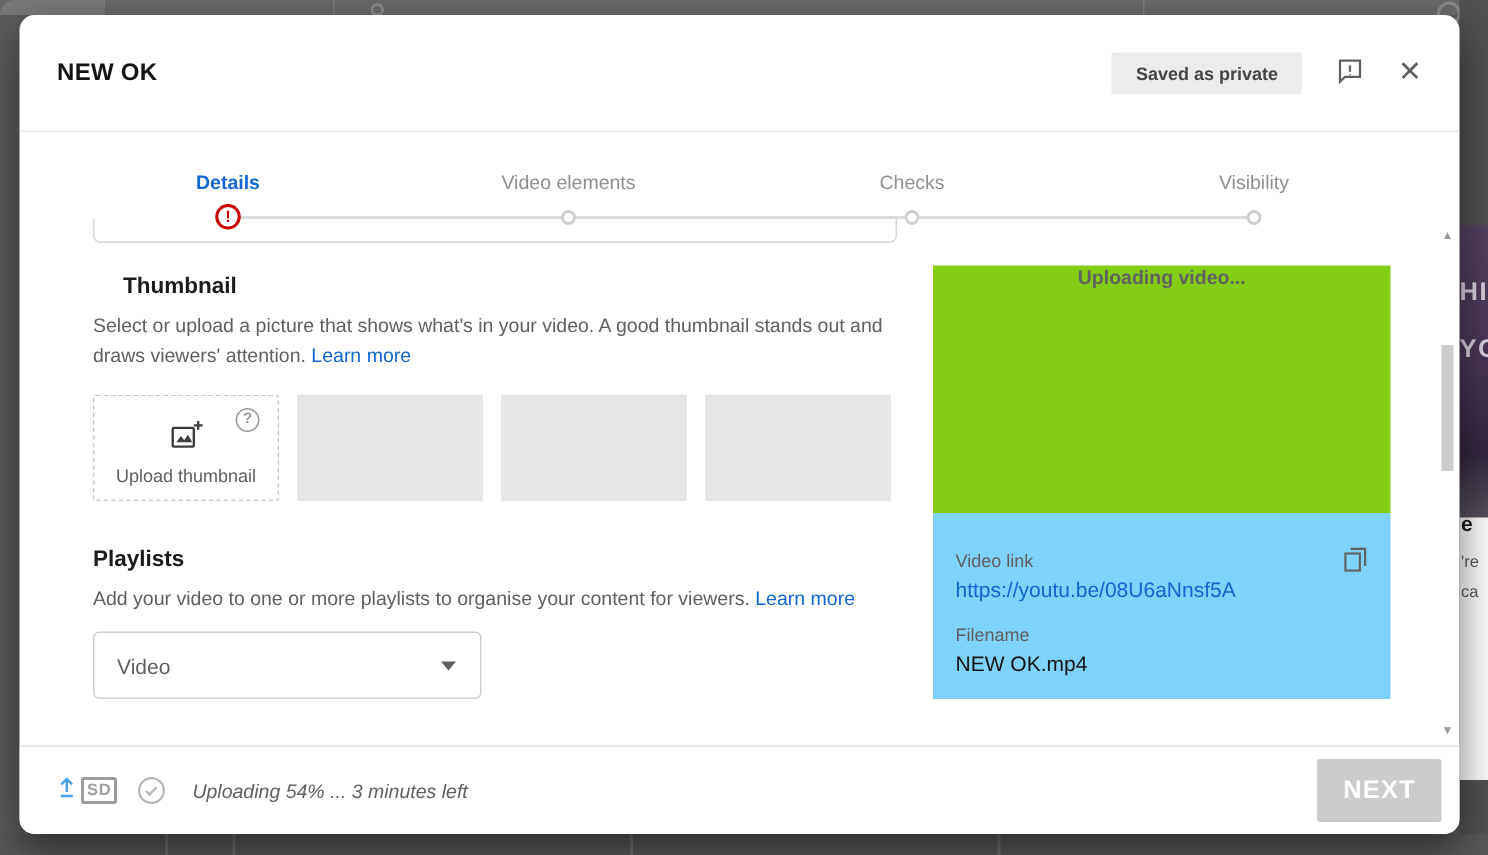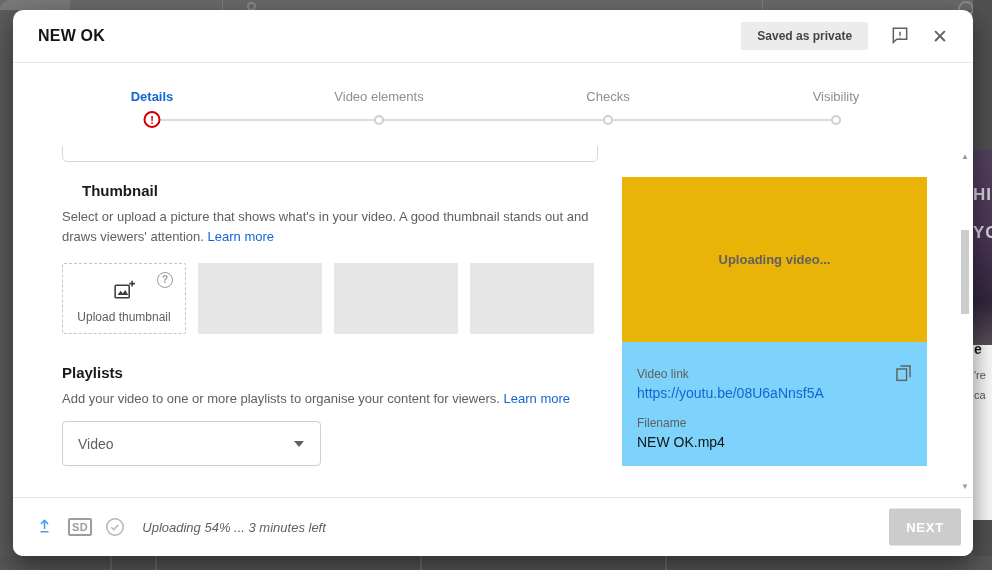--- a/index.html
+++ b/index.html
@@ -25,21 +25,21 @@
   .bg-page-frag.f2 { top:44px; font-size:11px; color:#5c5c5c; }
 
   .bg-bottom { position:absolute; top:556px; left:0; width:992px; height:14px; background:#585858; }
   .bg-col-line { position:absolute; top:0; width:2px; height:14px; background:#6e6e6e; }
 
   
   .modal { position:absolute; left:13px; top:10px; width:960px; height:546px; background:#ffffff;
            border-radius:10px; box-shadow:0 10px 28px rgba(0,0,0,0.5); overflow:hidden; }
 
   
-  .modal-header { position:relative; height:53px; display:flex; align-items:center; padding:0 25px; border-bottom:1px solid #e8e8e8; }
+  .modal-header { position:relative; height:78px; display:flex; align-items:center; padding:0 25px; border-bottom:1px solid #e8e8e8; }
   .dialog-title { font-size:16px; font-weight:700; color:#141414; letter-spacing:0.2px; }
   .header-right { margin-left:auto; display:flex; align-items:center; gap:22px; }
   .status-badge { background:#ececec; color:#454545; font-size:12px; font-weight:700; padding:7px 16px; border-radius:2px; }
   .icon-btn { background:none; border:none; cursor:pointer; display:flex; align-items:center; justify-content:center; padding:0; }
   .close-glyph { font-size:19px; color:#606060; line-height:1; }
 
   
   .stepper { position:relative; height:74px; }
   .stepper-line { position:absolute; left:139px; width:684px; top:56px; height:2px; background:#dcdcdc; }
   .step { position:absolute; transform:translateX(-50%); text-align:center; }
@@ -69,45 +69,45 @@
 
   .heading-playlists { margin-top:30px; }
   .select-box { position:relative; margin-top:12px; width:259px; height:45px; border:1px solid #cfcfcf; border-radius:4px;
                 display:flex; align-items:center; padding-left:15px; cursor:pointer; background:#fff; }
   .select-value { font-size:14px; color:#606060; }
   .select-arrow { position:absolute; right:16px; top:50%; margin-top:-3px; width:0; height:0;
                   border-left:5px solid transparent; border-right:5px solid transparent; border-top:6px solid #606060; }
 
   
   .video-card { position:absolute; left:609px; top:31px; width:305px; height:289px; }
-  .video-preview { height:165px; background:#eab308; display:flex; align-items:center; justify-content:center; }
+  .video-preview { height:165px; background:#84cc16; display:flex; align-items:flex-start; justify-content:center; }
   .uploading-text { font-size:13px; font-weight:600; color:#606060; }
   .video-info { position:relative; height:124px; background:#7dd3fc; padding:25px 15px; }
   .info-label { font-size:12px; color:#606060; }
   .video-link { display:block; font-size:14px; color:#1266d1; text-decoration:none; margin-top:4px; white-space:nowrap; }
   .filename-label { margin-top:15px; }
   .filename-value { font-size:14px; color:#141414; margin-top:4px; }
   .copy-btn { position:absolute; top:20px; right:13px; }
 
   
   .modal-scrollbar { position:absolute; top:136px; right:1px; bottom:59px; width:14px; }
   .scroll-arrow { position:absolute; left:0; right:0; text-align:center; font-size:8px; color:#9a9a9a; cursor:pointer; }
   .scroll-arrow.up { top:6px; }
   .scroll-arrow.down { bottom:6px; }
   .scroll-thumb { position:absolute; top:84px; right:3px; width:8px; height:84px; background:#cccccc; cursor:grab; }
 
   
   .modal-footer { position:absolute; left:0; right:0; bottom:0; height:59px; border-top:1px solid #e3e3e3;
                   display:flex; align-items:center; padding-left:22px; background:#fff; }
-  .sd-badge { margin-left:14px; border:2px solid #9d9d9d; border-radius:2px; color:#9d9d9d; font-size:11px; font-weight:700;
+  .sd-badge { border:2px solid #9d9d9d; border-radius:2px; color:#9d9d9d; font-size:11px; font-weight:700;
               padding:1px 2px; letter-spacing:0.5px; }
   .check-wrap { margin-left:12px; display:flex; }
   .footer-status { margin-left:16px; font-size:13px; color:#606060;font-style:italic; }
   .next-button { position:absolute; right:12px; top:50%; transform:translateY(-50%); background:#cccccc; color:#ffffff;
-                 border:none; border-radius:2px; font-family:inherit; font-size:13px; font-weight:700; letter-spacing:0.8px;
+                 border:none; border-radius:2px; font-family:inherit; font-size:17px; font-weight:700; letter-spacing:0.8px;
                  padding:11px 17px; cursor:default; }
 </style>
 </head>
 <body>
 
 <div class="bg-top">
   <div class="bg-top-corner"></div>
   <div class="bg-top-divider" style="left:222px;"></div>
   <div class="bg-top-divider" style="left:762px;"></div>
   <div class="bg-search-hint"></div>

